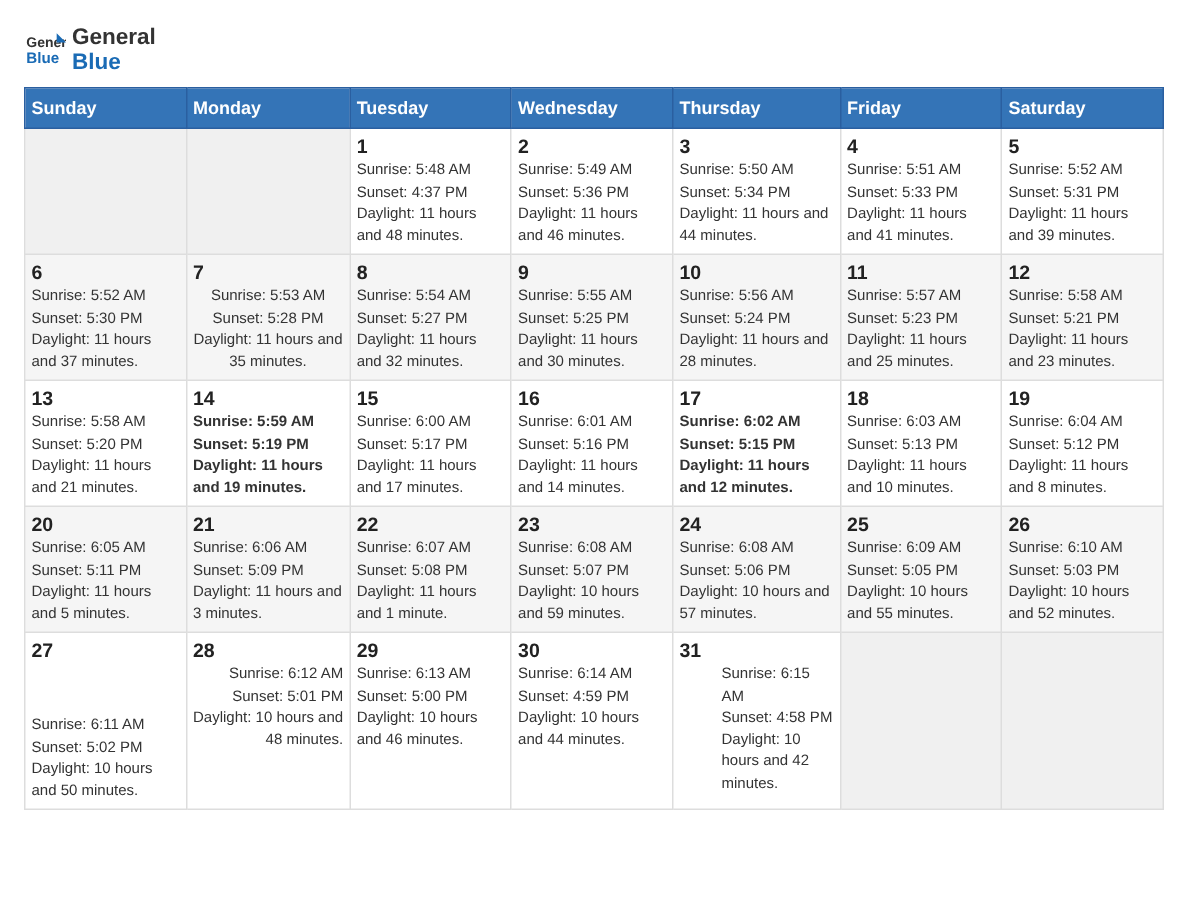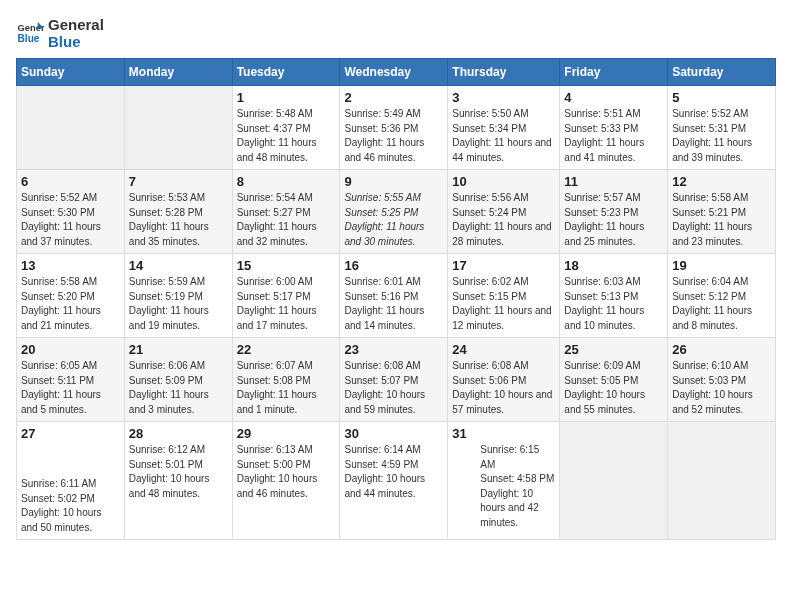--- a/index.html
+++ b/index.html
@@ -156,33 +156,33 @@
       </tr>
       <tr>
         <td>
           <div class="day-number">6</div>
           <div class="day-info" style="white-space: pre-line;">Sunrise: 5:52 AM
 Sunset: 5:30 PM
 Daylight: 11 hours and 37 minutes.</div>
         </td>
         <td>
           <div class="day-number">7</div>
-          <div class="day-info" style="white-space: pre-line;">Sunrise: 5:53 AM
+          <div class="day-info" style="white-space: pre-line; text-align: center;">Sunrise: 5:53 AM
 Sunset: 5:28 PM
 Daylight: 11 hours and 35 minutes.</div>
         </td>
         <td>
           <div class="day-number">8</div>
           <div class="day-info" style="white-space: pre-line;">Sunrise: 5:54 AM
 Sunset: 5:27 PM
 Daylight: 11 hours and 32 minutes.</div>
         </td>
         <td>
           <div class="day-number">9</div>
-          <div class="day-info" style="white-space: pre-line; font-style: italic;">Sunrise: 5:55 AM
+          <div class="day-info" style="white-space: pre-line;">Sunrise: 5:55 AM
 Sunset: 5:25 PM
 Daylight: 11 hours and 30 minutes.</div>
         </td>
         <td>
           <div class="day-number">10</div>
           <div class="day-info" style="white-space: pre-line;">Sunrise: 5:56 AM
 Sunset: 5:24 PM
 Daylight: 11 hours and 28 minutes.</div>
         </td>
         <td>
@@ -200,39 +200,39 @@
       </tr>
       <tr>
         <td>
           <div class="day-number">13</div>
           <div class="day-info" style="white-space: pre-line;">Sunrise: 5:58 AM
 Sunset: 5:20 PM
 Daylight: 11 hours and 21 minutes.</div>
         </td>
         <td>
           <div class="day-number">14</div>
-          <div class="day-info" style="white-space: pre-line;">Sunrise: 5:59 AM
+          <div class="day-info" style="white-space: pre-line; font-weight: bold;">Sunrise: 5:59 AM
 Sunset: 5:19 PM
 Daylight: 11 hours and 19 minutes.</div>
         </td>
         <td>
           <div class="day-number">15</div>
           <div class="day-info" style="white-space: pre-line;">Sunrise: 6:00 AM
 Sunset: 5:17 PM
 Daylight: 11 hours and 17 minutes.</div>
         </td>
         <td>
           <div class="day-number">16</div>
           <div class="day-info" style="white-space: pre-line;">Sunrise: 6:01 AM
 Sunset: 5:16 PM
 Daylight: 11 hours and 14 minutes.</div>
         </td>
         <td>
           <div class="day-number">17</div>
-          <div class="day-info" style="white-space: pre-line;">Sunrise: 6:02 AM
+          <div class="day-info" style="white-space: pre-line; font-weight: bold;">Sunrise: 6:02 AM
 Sunset: 5:15 PM
 Daylight: 11 hours and 12 minutes.</div>
         </td>
         <td>
           <div class="day-number">18</div>
           <div class="day-info" style="white-space: pre-line;">Sunrise: 6:03 AM
 Sunset: 5:13 PM
 Daylight: 11 hours and 10 minutes.</div>
         </td>
         <td>
@@ -288,21 +288,21 @@
       </tr>
       <tr>
         <td>
           <div class="day-number">27</div>
           <div class="day-info" style="white-space: pre-line; margin-top: 36px;">Sunrise: 6:11 AM
 Sunset: 5:02 PM
 Daylight: 10 hours and 50 minutes.</div>
         </td>
         <td>
           <div class="day-number">28</div>
-          <div class="day-info" style="white-space: pre-line;">Sunrise: 6:12 AM
+          <div class="day-info" style="white-space: pre-line; text-align: right;">Sunrise: 6:12 AM
 Sunset: 5:01 PM
 Daylight: 10 hours and 48 minutes.</div>
         </td>
         <td>
           <div class="day-number">29</div>
           <div class="day-info" style="white-space: pre-line;">Sunrise: 6:13 AM
 Sunset: 5:00 PM
 Daylight: 10 hours and 46 minutes.</div>
         </td>
         <td>

